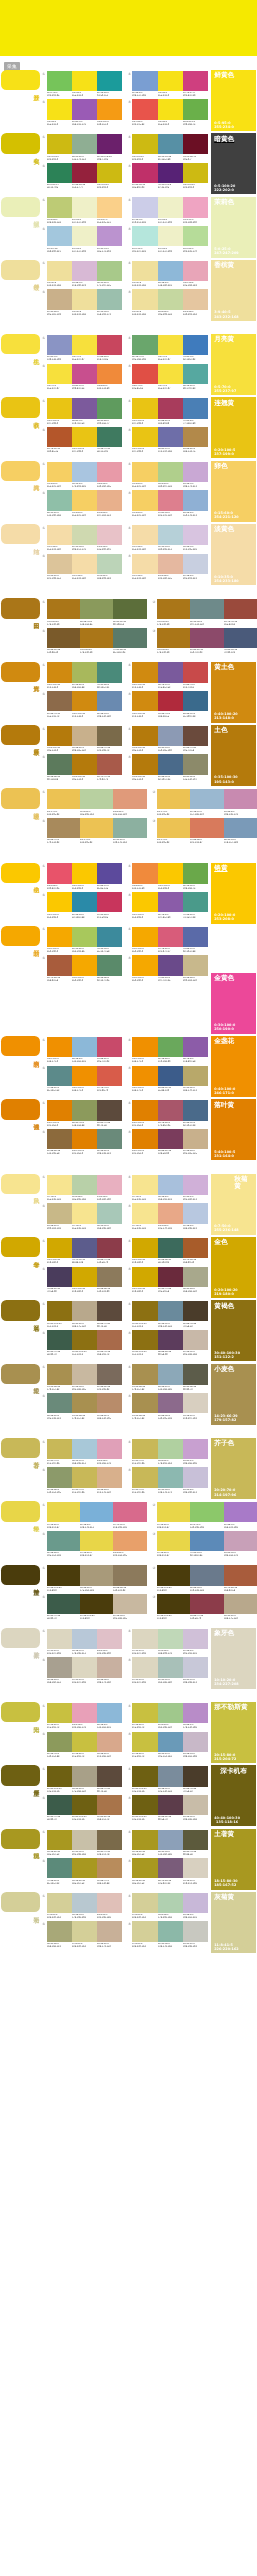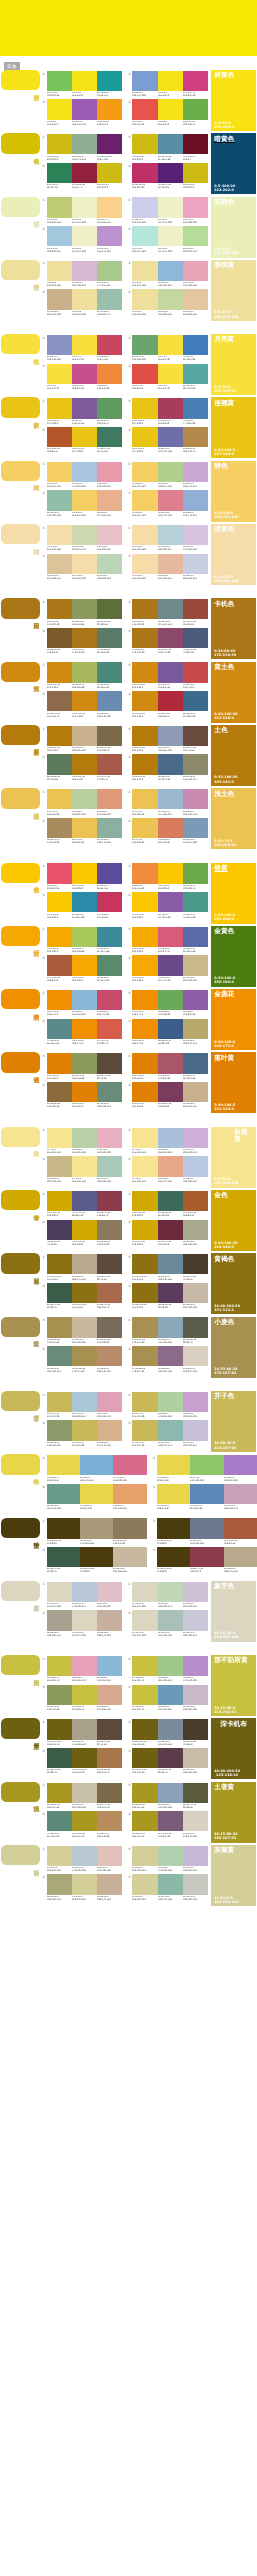--- a/index.html
+++ b/index.html
@@ -358,21 +358,21 @@
                   <div>87-34-105</div>
                 </div>
                 <div class="code">
                   <div>0-5-100-20</div>
                   <div>222-202-0</div>
                 </div>
               </div>
             </div>
           </div>
           <div class="namecol">
-            <div class="namecard" style="background: #0c4a6e; text-decoration: underline;">
+            <div class="namecard" style="background: #404040; text-decoration: underline;">
               <div class="cname" style="color: rgb(255, 255, 255);">暗黄色</div>
               <div class="ccode" style="color: rgb(255, 255, 255);">
                 <div>0-5-100-20</div>
                 <div>222-202-0</div>
               </div>
             </div>
           </div>
         </div>
         <div class="row">
           <div class="chipcol">
@@ -1161,29 +1161,20 @@
                   <div>40-82-42-10</div>
                   <div>150-72-103</div>
                 </div>
                 <div class="code">
                   <div>78-62-35-15</div>
                   <div>72-90-122</div>
                 </div>
               </div>
             </div>
           </div>
-          <div class="namecol">
-            <div class="namecard" style="background: rgb(170, 118, 24);">
-              <div class="cname" style="color: rgb(255, 255, 255);">卡机色</div>
-              <div class="ccode" style="color: rgb(255, 255, 255);">
-                <div>0-30-80-40</div>
-                <div>176-130-39</div>
-              </div>
-            </div>
-          </div>
         </div>
         <div class="row">
           <div class="chipcol">
             <div class="chip" style="background: rgb(208, 138, 16);"></div>
             <div class="rail" style="background: rgb(224, 204, 148);"></div>
             <div class="keyword" style="color: rgb(200, 146, 32);">光辉</div>
           </div>
           <div class="palettes">
             <div class="pal">
               <div class="pal-head">
@@ -1500,29 +1491,20 @@
                   <div>242-205-92</div>
                 </div>
                 <div class="code">
                   <div>10-65-68-0</div>
                   <div>221-118-87</div>
                 </div>
                 <div class="code">
                   <div>58-30-15-0</div>
                   <div>118-157-189</div>
                 </div>
-              </div>
-            </div>
-          </div>
-          <div class="namecol">
-            <div class="namecard" style="background: rgb(236, 194, 83);">
-              <div class="cname" style="color: rgb(255, 255, 255);">浅土色</div>
-              <div class="ccode" style="color: rgb(255, 255, 255);">
-                <div>5-21-70-1</div>
-                <div>242-205-92</div>
               </div>
             </div>
           </div>
         </div>
       </div>
       <div class="block-gap"></div>
       <div class="block">
         <div class="row">
           <div class="chipcol">
             <div class="chip" style="background: rgb(251, 200, 0);"></div>
@@ -1735,21 +1717,21 @@
                   <div>107-72-135</div>
                 </div>
                 <div class="code">
                   <div>25-28-48-0</div>
                   <div>200-183-140</div>
                 </div>
               </div>
             </div>
           </div>
           <div class="namecol">
-            <div class="namecard" style="background: #4d7c0f;">
+            <div class="namecard" style="background: #ec4899; margin-top: 47px;">
               <div class="cname" style="color: rgb(255, 255, 255);">金黄色</div>
               <div class="ccode" style="color: rgb(255, 255, 255);">
                 <div>0-30-100-0</div>
                 <div>250-190-0</div>
               </div>
             </div>
           </div>
         </div>
         <div class="row">
           <div class="chipcol">

